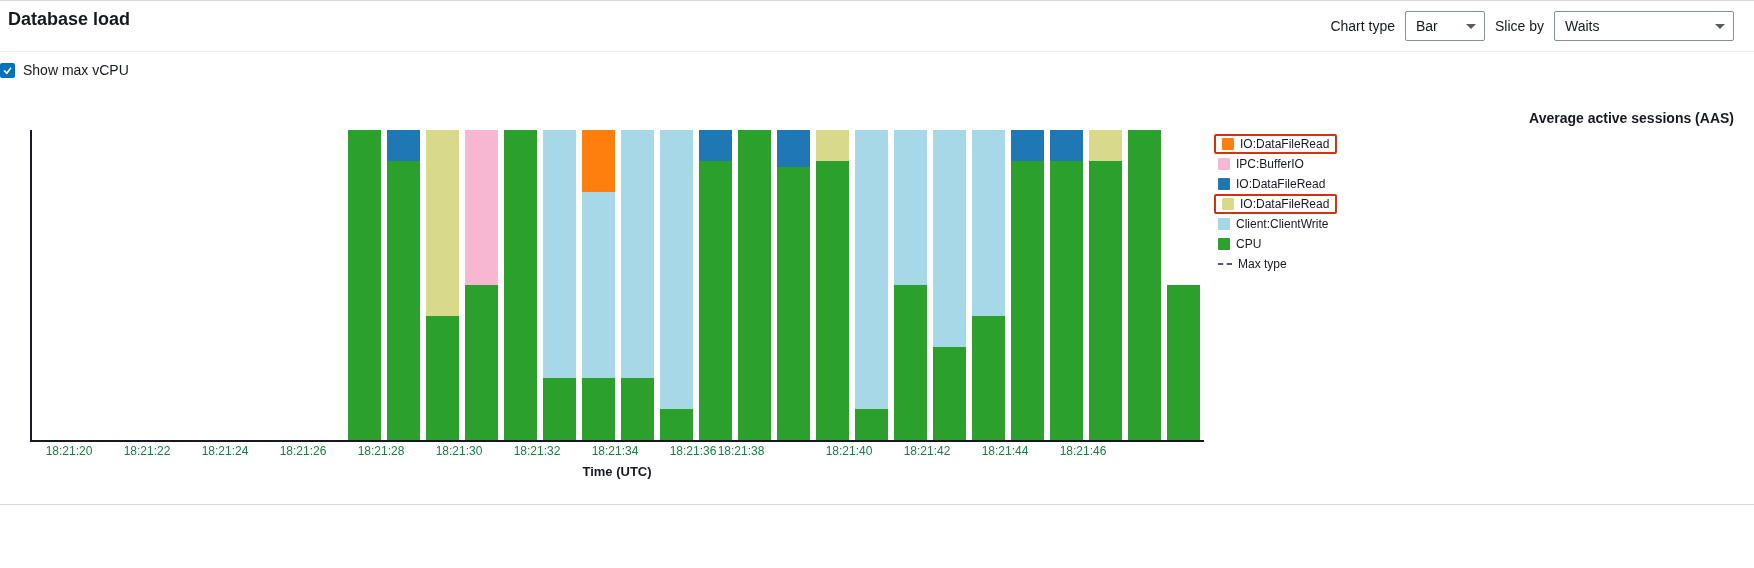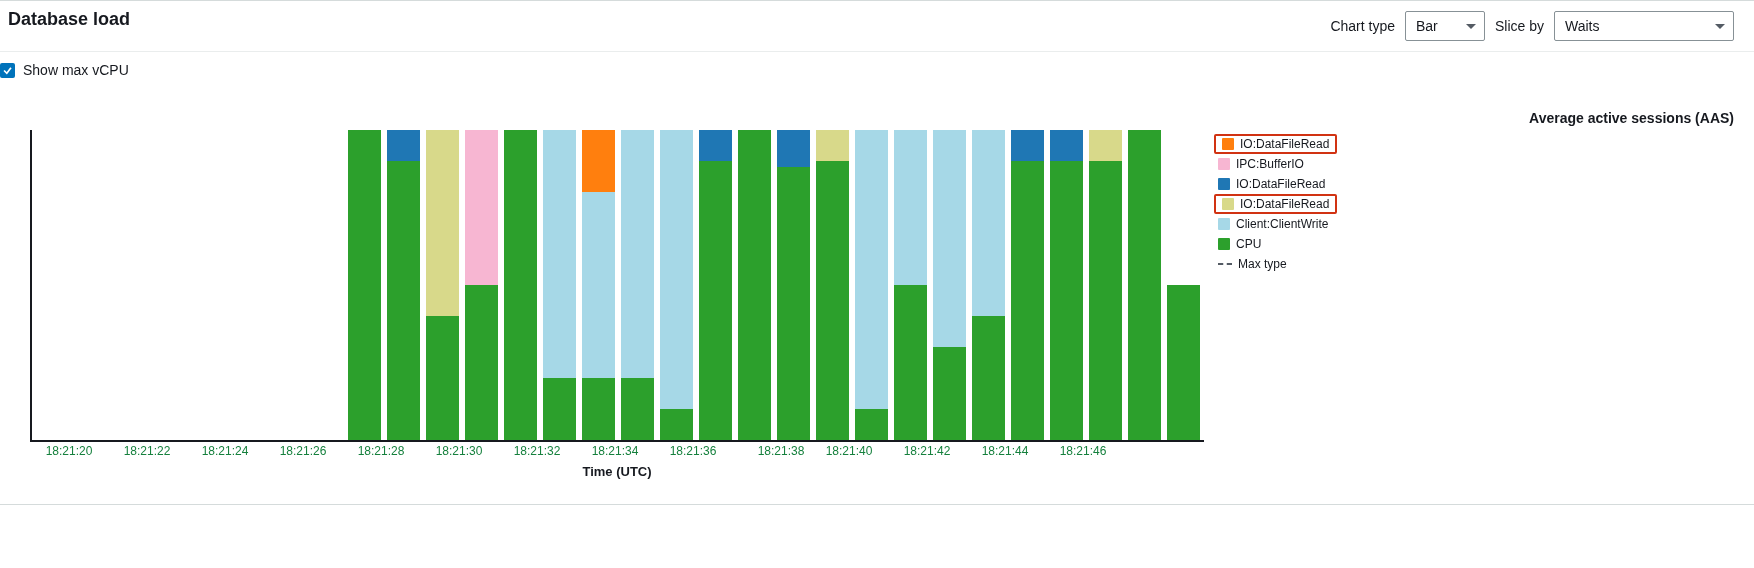--- a/index.html
+++ b/index.html
@@ -202,21 +202,21 @@
         <div id="xticks" class="xticks" style="top: 314px; height: 18px;">
             <div class="xtick" style="left: 39px;">18:21:20</div>
             <div class="xtick" style="left: 117px;">18:21:22</div>
             <div class="xtick" style="left: 195px;">18:21:24</div>
             <div class="xtick" style="left: 273px;">18:21:26</div>
             <div class="xtick" style="left: 351px;">18:21:28</div>
             <div class="xtick" style="left: 429px;">18:21:30</div>
             <div class="xtick" style="left: 507px;">18:21:32</div>
             <div class="xtick" style="left: 585px;">18:21:34</div>
             <div class="xtick" style="left: 663px;">18:21:36</div>
-            <div class="xtick" style="left: 751px;">18:21:38</div>
+            <div class="xtick" style="left: 711px;">18:21:38</div>
             <div class="xtick" style="left: 819px;">18:21:40</div>
             <div class="xtick" style="left: 897px;">18:21:42</div>
             <div class="xtick" style="left: 975px;">18:21:44</div>
             <div class="xtick" style="left: 1053px;">18:21:46</div>
           </div>
         <div id="xlabel" class="xlabel" style="top: 334px;">Time (UTC)</div>
       </div>
 
       <div class="legend" id="legend">
           <div class="legend-item boxed">

